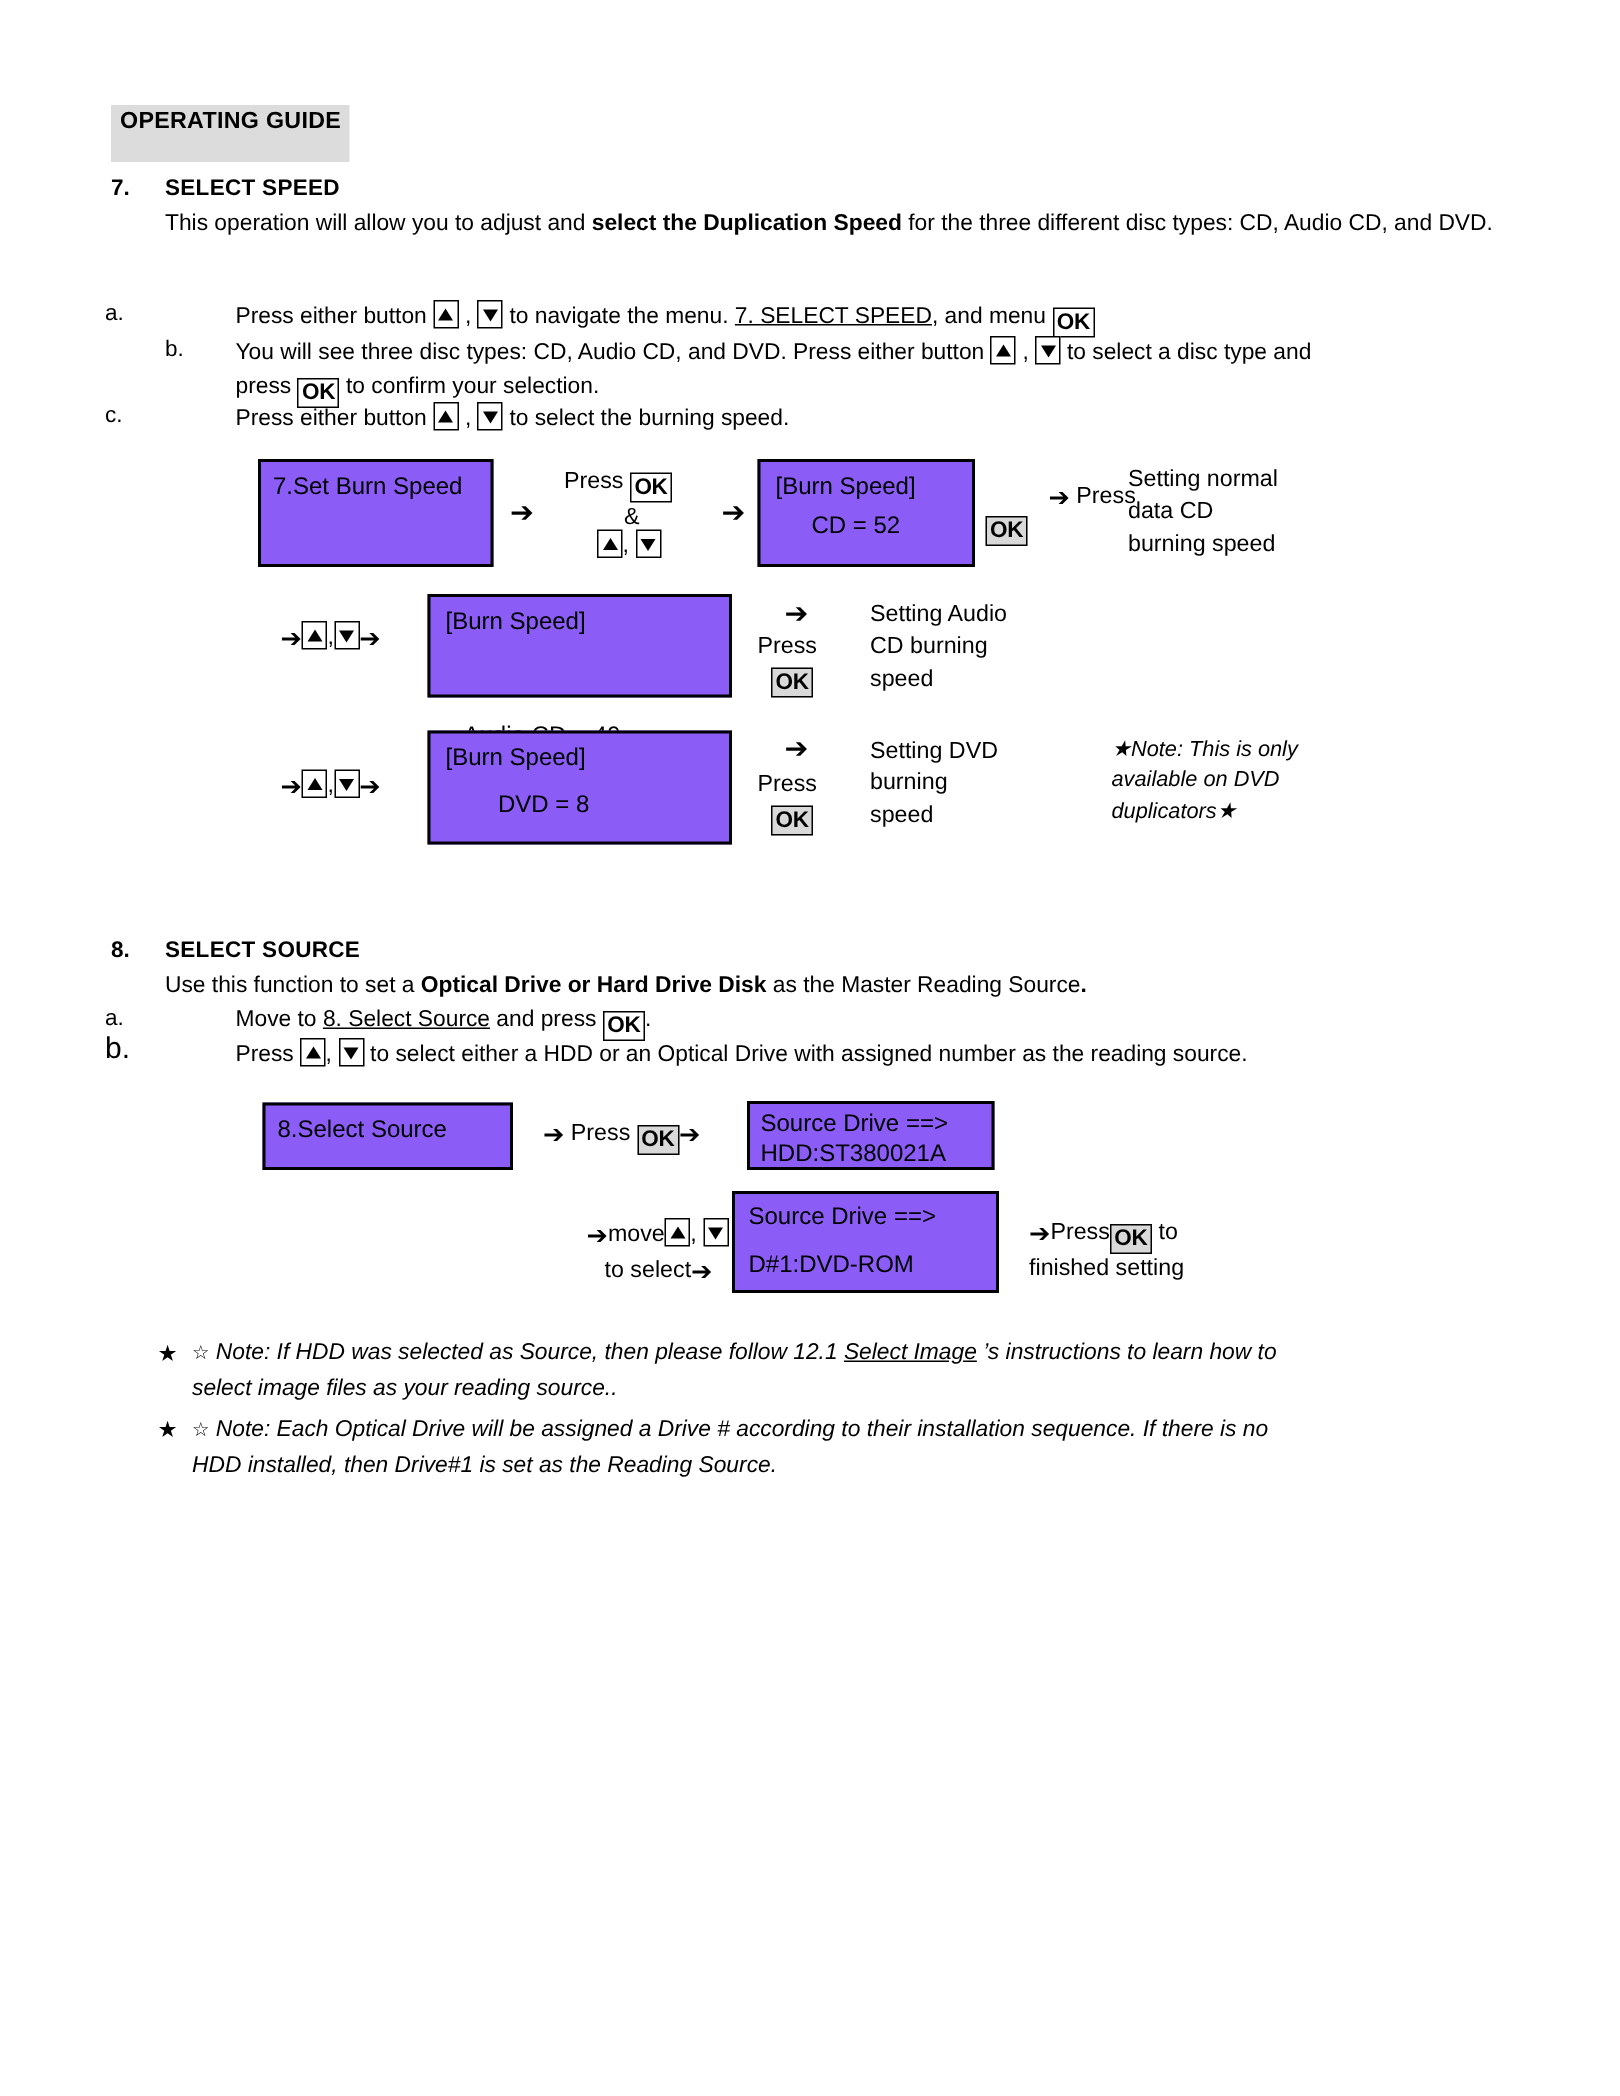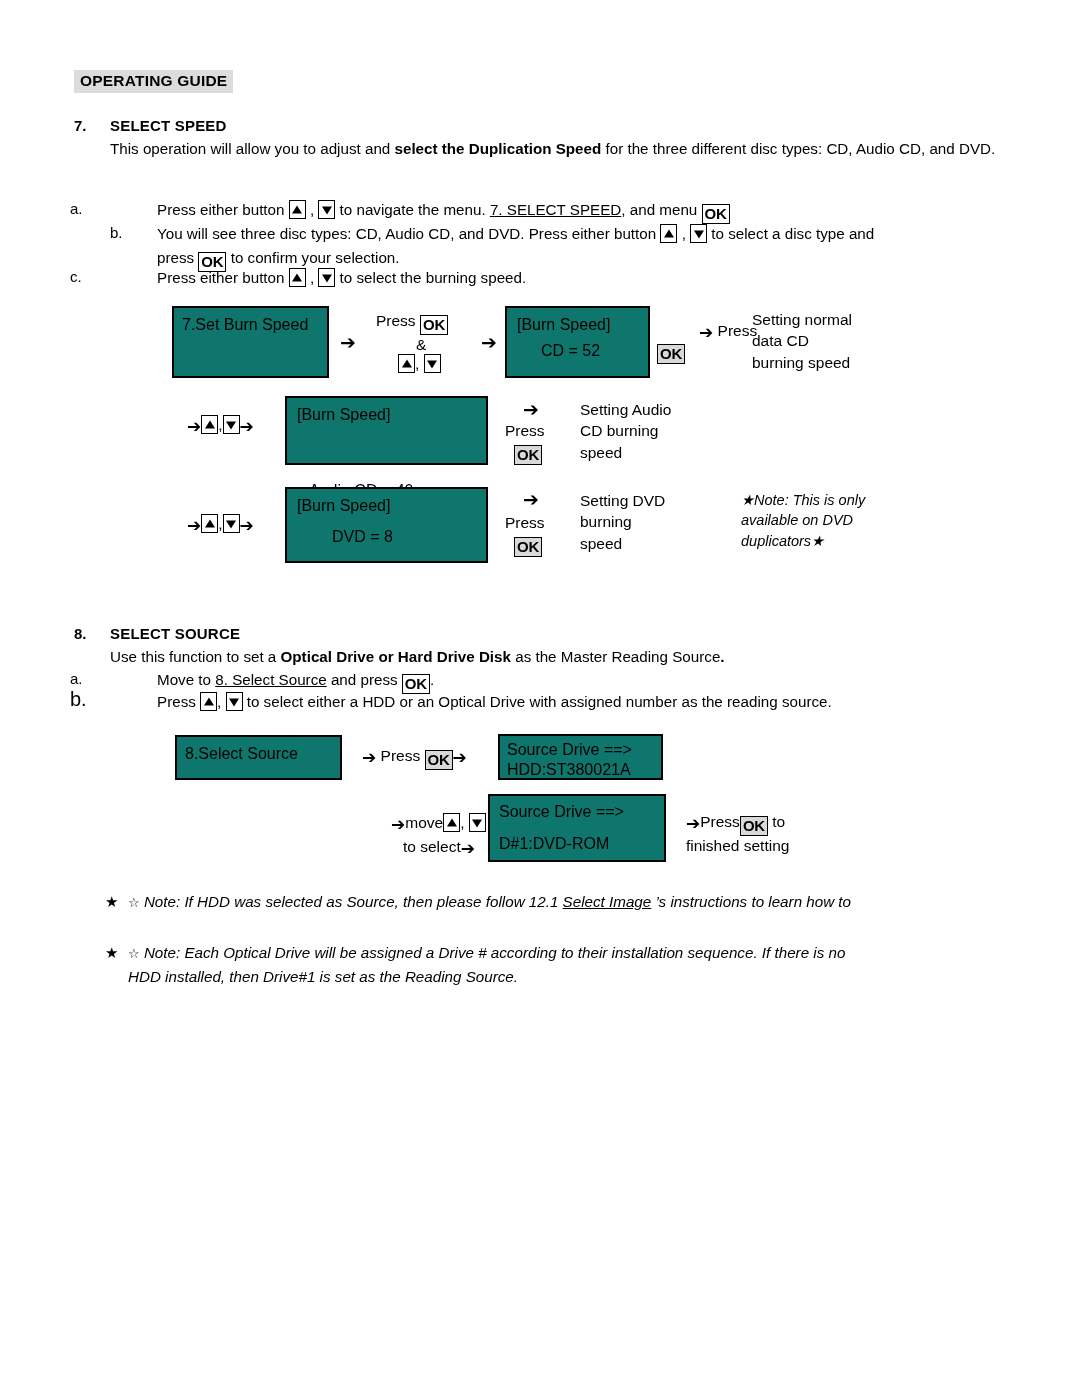--- a/index.html
+++ b/index.html
@@ -22,21 +22,21 @@
 
   
   .guide-header {
     position: absolute;
     left: 74px;
     top: 70px;
     background: #dcdcdc;
     font-weight: bold;
     font-size: 15.5px;
     letter-spacing: 0.2px;
-    padding: 2px 6px 3px 6px;
+    padding: 2px 6px 18px 6px;
     line-height: 1.15;
   }
 
   .sec-num {
     position: absolute;
     font-weight: bold;
     font-size: 15px;
   }
   .sec-title {
     position: absolute;
@@ -114,21 +114,21 @@
     font-weight: bold;
     font-size: 19px;
     line-height: 1;
   }
 
   
   .lcd {
     position: absolute;
     border: 2.5px solid #000;
     box-sizing: border-box;
-    background: #0f766e;
+    background: #8b5cf6;
   }
   .lcd .l1, .lcd .l2 {
     position: absolute;
     font-size: 16px;
     line-height: 1;
     white-space: nowrap;
   }
 
   .diag-label {
     position: absolute;
@@ -329,20 +329,21 @@
 
   <div class="diag-inline" style="left:686px; top:811px;">
     <span class="arr">➔</span><span>Press</span><span class="key key-ok shaded">OK</span><span> to</span>
   </div>
   <div class="diag-inline" style="left:686px; top:835px;">finished setting</div>
 
   <div class="star-filled" style="left:105px; top:893px;">★</div>
   <div class="foot-note" style="left:128px; top:891px; width:890px;">
     <span class="star-open">☆</span><span> Note: If HDD was selected as Source, then please follow 12.1 </span><span class="u">Select Image</span><span> ’s instructions to learn how  to</span>
   </div>
+  <div class="foot-note" style="left:128px; top:915px; width:890px;">select image files as your reading source..</div>
 
   <div class="star-filled" style="left:105px; top:944px;">★</div>
   <div class="foot-note" style="left:128px; top:942px; width:895px;">
     <span class="star-open">☆</span><span> Note: Each Optical Drive will be assigned a Drive # according to their installation sequence. If there is no</span>
   </div>
   <div class="foot-note" style="left:128px; top:966px; width:890px;">HDD installed, then Drive#1 is set as the Reading Source.</div>
 
 
 </div>
 

